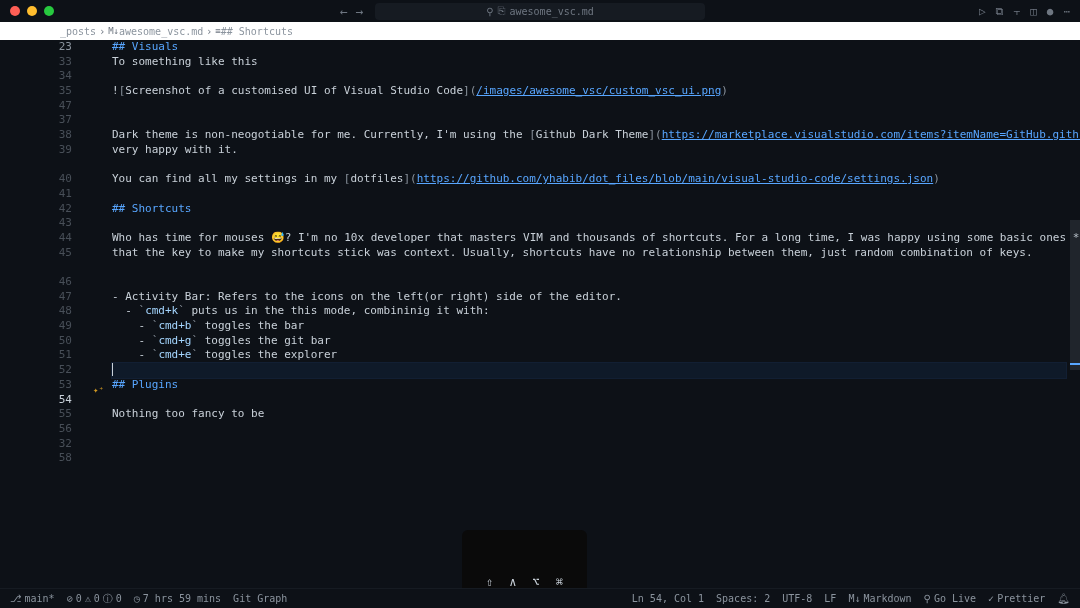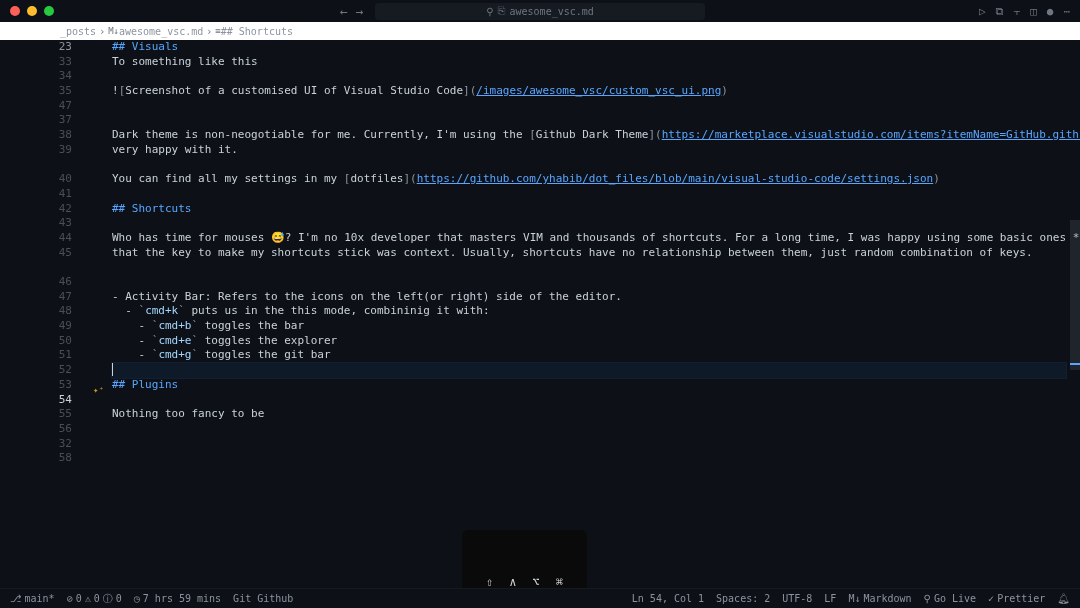--- a/index.html
+++ b/index.html
@@ -135,22 +135,22 @@
       <div class="line-row"></div>
       <div class="line-row"><span class="heading">## Shortcuts</span></div>
       <div class="line-row"></div>
       <div class="line-row">Who has time for mouses 😅? I'm no 10x developer that masters VIM and thousands of shortcuts. For a long time, I was happy using some basic ones **but** one day I realise</div>
       <div class="line-row">that the key to make my shortcuts stick was context. Usually, shortcuts have no relationship between them, just random combination of keys.</div>
       <div class="line-row"></div>
       <div class="line-row"></div>
       <div class="line-row">- Activity Bar: Refers to the icons on the left(or right) side of the editor.</div>
       <div class="line-row">  - <span class="bracket">`</span><span class="code-span">cmd+k</span><span class="bracket">`</span> puts us in the this mode, combininig it with:</div>
       <div class="line-row">    - <span class="bracket">`</span><span class="code-span">cmd+b</span><span class="bracket">`</span> toggles the bar</div>
+      <div class="line-row">    - <span class="bracket">`</span><span class="code-span">cmd+g</span><span class="bracket">`</span> toggles the git bar</div>
       <div class="line-row">    - <span class="bracket">`</span><span class="code-span">cmd+e</span><span class="bracket">`</span> toggles the explorer</div>
-      <div class="line-row">    - <span class="bracket">`</span><span class="code-span">cmd+g</span><span class="bracket">`</span> toggles the git bar</div>
       <div class="line-row current"><span style="border-left:1px solid #c9d1d9;height:13px;display:inline-block"></span></div>
       <div class="line-row"><span class="heading">## Plugins</span></div>
       <div class="line-row"></div>
       <div class="line-row">Nothing too fancy to be</div>
       <div class="line-row"></div>
     </div>
   <div class="gutter-sparkle" style="top: 345px;">✦⁺</div>
   <div class="scroll-indicator"></div>
   <div class="scroll-slice" style="top:323px"></div>
 
@@ -174,21 +174,21 @@
       <span>⚠</span>
         <span>0</span>
       <span>ⓘ</span>
         <span>0</span>
     </div>
     <div class="status-item">
       <span>◷</span>
       <span>7 hrs 59 mins</span>
     </div>
     <div class="status-item">
-      <span>Git Github</span>
+      <span>Git Graph</span>
     </div>
   </div>
   <div class="status-right">
     <div class="status-item">
         <span>Ln 54, Col 1</span>
       </div>
     <div class="status-item">
         <span>Spaces: 2</span>
       </div>
     <div class="status-item">

